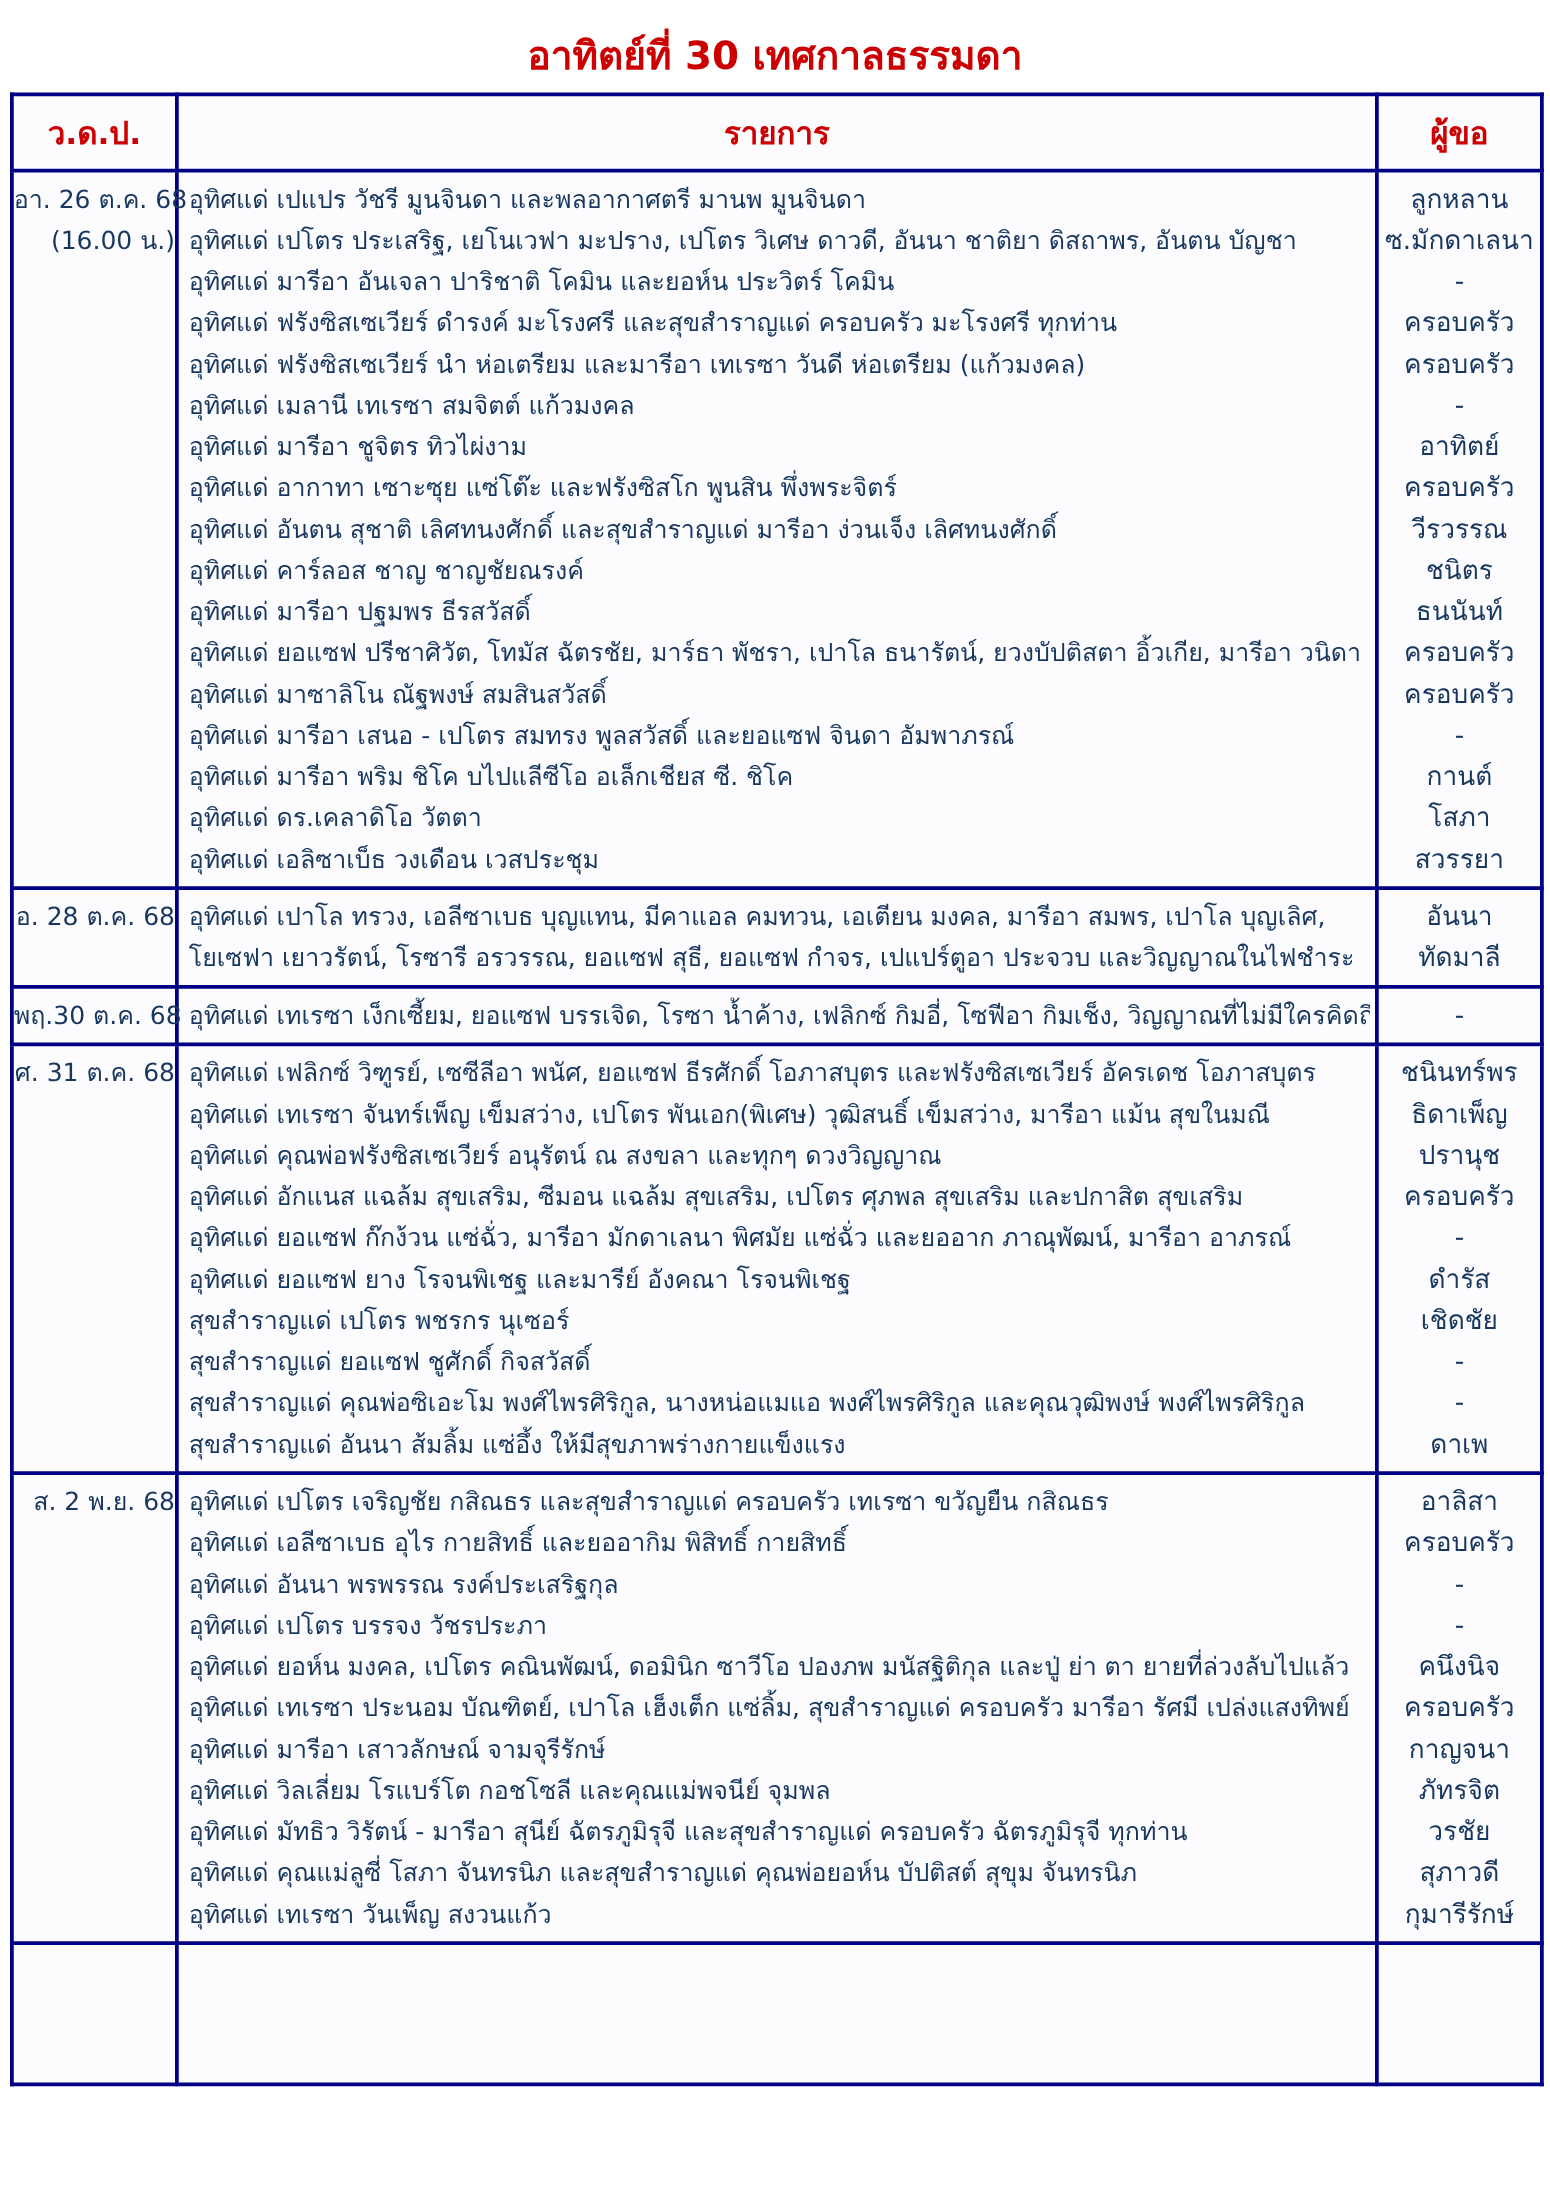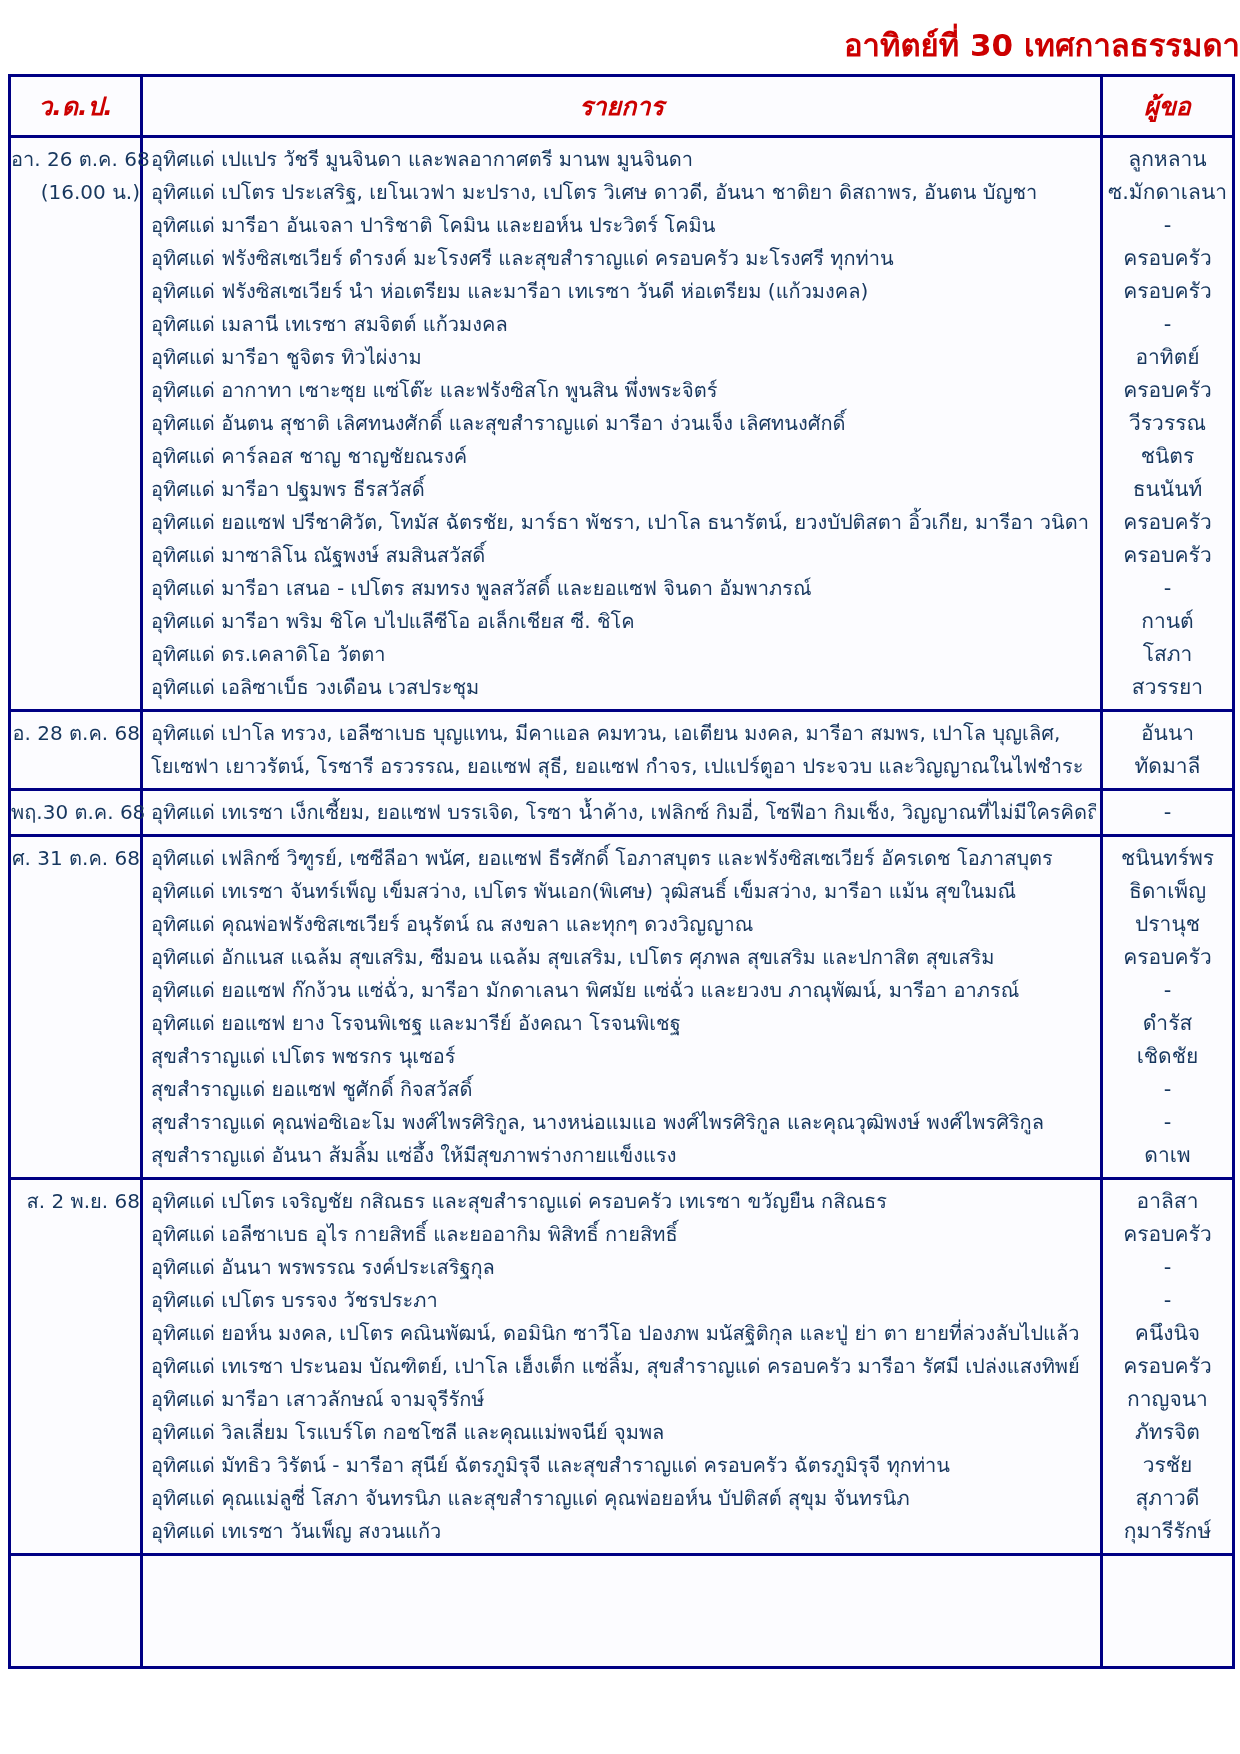--- a/index.html
+++ b/index.html
@@ -12,21 +12,21 @@
     position: relative;
     width: 1240px;
     height: 1754px;
     overflow: hidden;
     background: #ffffff;
   }
   .title {
     color: #cc0000;
     font-size: 31px;
     font-weight: bold;
-    text-align: right;
+    text-align: center;
     padding: 24px 0 8px 0;
     line-height: 42px;
   }
   table.schedule {
     border-collapse: collapse;
     table-layout: fixed;
     width: 1224px;
     margin-left: 8px;
   }
   table.schedule th,
@@ -37,21 +37,20 @@
   col.c-date { width: 132px; }
   col.c-items { width: 960px; }
   col.c-req { width: 132px; }
   thead th {
     color: #cc0000;
     font-size: 25px;
     font-weight: bold;
     text-align: center;
     height: 56px;
     vertical-align: middle;
-    font-style: italic;
   }
   tbody td {
     vertical-align: top;
     padding: 5px 0;
   }
   .date-cell { text-align: right; }
   .date-line {
     color: #17375e;
     font-size: 20px;
     line-height: 33px;
@@ -166,21 +165,21 @@
         </tr>
         <tr class="group-row">
           <td class="date-cell">
             <div class="date-line">ศ. 31 ต.ค. 68</div>
           </td>
           <td class="items-cell">
             <div class="entry-line">อุทิศแด่ เฟลิกซ์ วิฑูรย์, เซซีลีอา พนัศ, ยอแซฟ ธีรศักดิ์ โอภาสบุตร และฟรังซิสเซเวียร์ อัครเดช โอภาสบุตร</div>
             <div class="entry-line">อุทิศแด่ เทเรซา จันทร์เพ็ญ เข็มสว่าง, เปโตร พันเอก(พิเศษ) วุฒิสนธิ์ เข็มสว่าง, มารีอา แม้น สุขในมณี</div>
             <div class="entry-line">อุทิศแด่ คุณพ่อฟรังซิสเซเวียร์ อนุรัตน์  ณ สงขลา และทุกๆ ดวงวิญญาณ</div>
             <div class="entry-line">อุทิศแด่ อักแนส แฉล้ม สุขเสริม, ซีมอน แฉล้ม สุขเสริม, เปโตร ศุภพล สุขเสริม และปกาสิต สุขเสริม</div>
-            <div class="entry-line">อุทิศแด่ ยอแซฟ ก๊กง้วน แซ่ฉั่ว, มารีอา มักดาเลนา พิศมัย แซ่ฉั่ว และยวงบ ภาณุพัฒน์, มารีอา อาภรณ์</div>
+            <div class="entry-line">อุทิศแด่ ยอแซฟ ก๊กง้วน แซ่ฉั่ว, มารีอา มักดาเลนา พิศมัย แซ่ฉั่ว และยออาก ภาณุพัฒน์, มารีอา อาภรณ์</div>
             <div class="entry-line">อุทิศแด่ ยอแซฟ ยาง โรจนพิเชฐ และมารีย์ อังคณา โรจนพิเชฐ</div>
             <div class="entry-line">สุขสำราญแด่ เปโตร พชรกร นุเซอร์</div>
             <div class="entry-line">สุขสำราญแด่ ยอแซฟ ชูศักดิ์ กิจสวัสดิ์</div>
             <div class="entry-line">สุขสำราญแด่ คุณพ่อซิเอะโม พงศ์ไพรศิริกูล, นางหน่อแมแอ พงศ์ไพรศิริกูล และคุณวุฒิพงษ์ พงศ์ไพรศิริกูล</div>
             <div class="entry-line">สุขสำราญแด่ อันนา ส้มลิ้ม แซ่อึ้ง  ให้มีสุขภาพร่างกายแข็งแรง</div>
           </td>
           <td class="requester-cell">
             <div class="requester-line">ชนินทร์พร</div>
             <div class="requester-line">ธิดาเพ็ญ</div>
             <div class="requester-line">ปรานุช</div>

